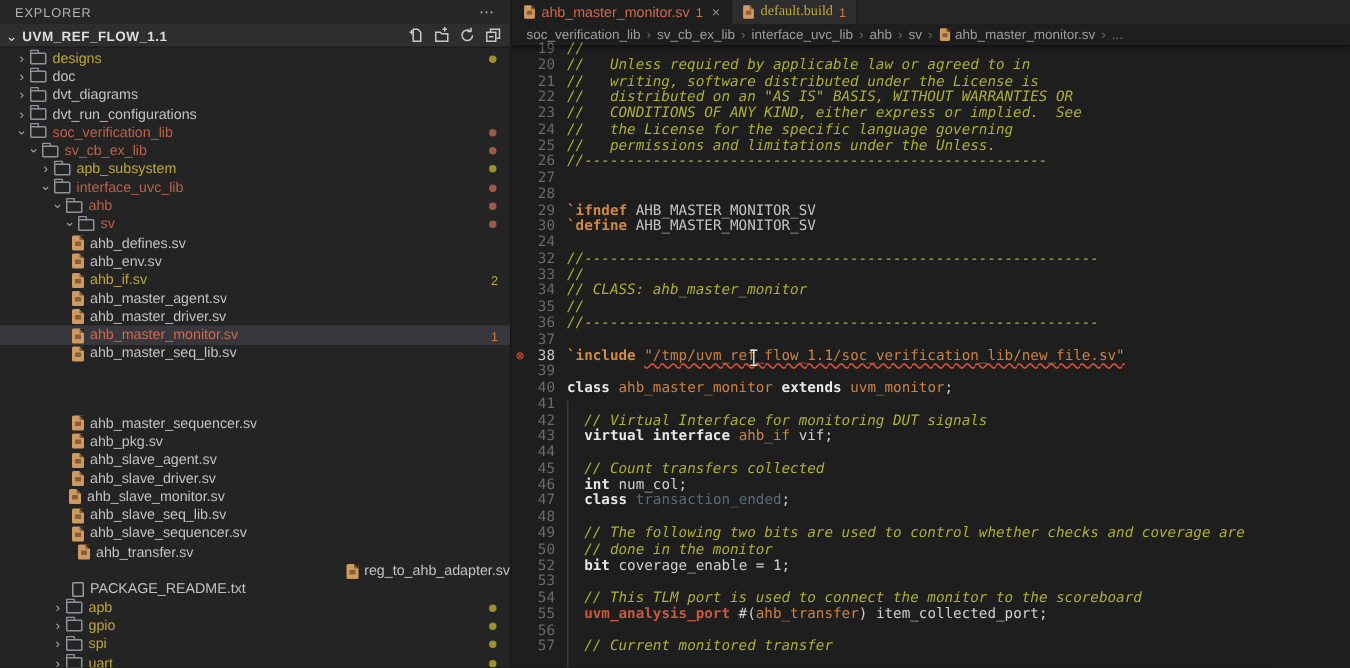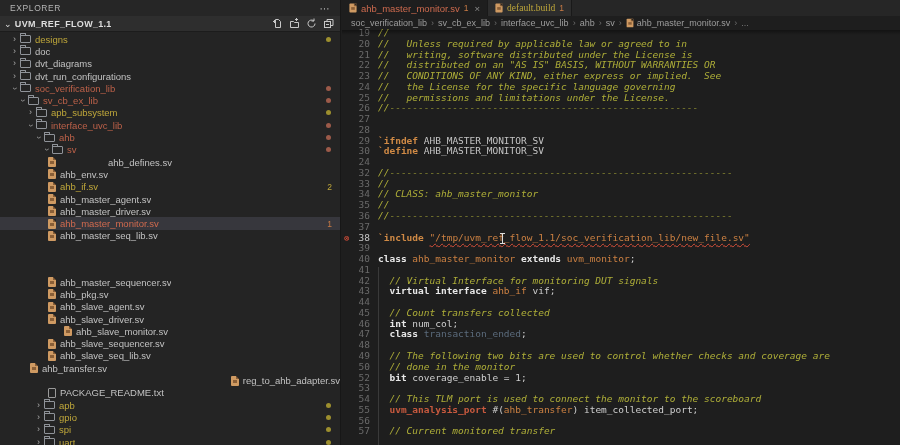--- a/index.html
+++ b/index.html
@@ -189,21 +189,21 @@
           <span class="fold"></span>
           <span class="lbl c-err">ahb</span>
           <span class="dot err"></span>
         </div>
         <div class="row" style="padding-left: 42px;">
           <span class="tw open">›</span>
           <span class="fold"></span>
           <span class="lbl c-err">sv</span>
           <span class="dot err"></span>
         </div>
-        <div class="row" style="padding-left: 46px; gap: 48px;">
+        <div class="row" style="padding-left: 46px;">
           <span class="fsv"></span>
           <span class="lbl">ahb_defines.sv</span>
         </div>
         <div class="row" style="padding-left: 46px;">
           <span class="fsv"></span>
           <span class="lbl">ahb_env.sv</span>
         </div>
         <div class="row" style="padding-left: 46px;">
           <span class="fsv"></span>
           <span class="lbl c-warn">ahb_if.sv</span>
@@ -235,33 +235,33 @@
           <span class="lbl">ahb_pkg.sv</span>
         </div>
         <div class="row" style="padding-left: 46px;">
           <span class="fsv"></span>
           <span class="lbl">ahb_slave_agent.sv</span>
         </div>
         <div class="row" style="padding-left: 46px;">
           <span class="fsv"></span>
           <span class="lbl">ahb_slave_driver.sv</span>
         </div>
-        <div class="row" style="padding-left: 62px;">
+        <div class="row" style="padding-left: 44px;">
           <span class="fsv"></span>
           <span class="lbl">ahb_slave_monitor.sv</span>
         </div>
         <div class="row" style="padding-left: 46px;">
           <span class="fsv"></span>
+          <span class="lbl">ahb_slave_seq_lib.sv</span>
+        </div>
+        <div class="row" style="padding-left: 46px;">
+          <span class="fsv"></span>
           <span class="lbl">ahb_slave_sequencer.sv</span>
         </div>
-        <div class="row" style="padding-left: 46px;">
-          <span class="fsv"></span>
-          <span class="lbl">ahb_slave_seq_lib.sv</span>
-        </div>
-        <div class="row" style="padding-left: 28px;">
+        <div class="row" style="padding-left: 50px;">
           <span class="fsv"></span>
           <span class="lbl">ahb_transfer.sv</span>
         </div>
         <div class="row" style="padding-left: 46px; justify-content: flex-end;">
           <span class="fsv"></span>
           <span class="lbl">reg_to_ahb_adapter.sv</span>
         </div>
         <div class="row" style="padding-left: 46px;">
           <span class="ftxt"></span>
           <span class="lbl">PACKAGE_README.txt</span>
@@ -336,21 +336,21 @@
     </div>
 
   <div id="editor">
     <div id="code">
         <div class="cl"><span class="gut">19</span><span class="txt"><span class="tk-c">//</span></span></div>
         <div class="cl"><span class="gut">20</span><span class="txt"><span class="tk-c">//   Unless required by applicable law or agreed to in</span></span></div>
         <div class="cl"><span class="gut">21</span><span class="txt"><span class="tk-c">//   writing, software distributed under the License is</span></span></div>
         <div class="cl"><span class="gut">22</span><span class="txt"><span class="tk-c">//   distributed on an "AS IS" BASIS, WITHOUT WARRANTIES OR</span></span></div>
         <div class="cl"><span class="gut">23</span><span class="txt"><span class="tk-c">//   CONDITIONS OF ANY KIND, either express or implied.  See</span></span></div>
         <div class="cl"><span class="gut">24</span><span class="txt"><span class="tk-c">//   the License for the specific language governing</span></span></div>
-        <div class="cl"><span class="gut">25</span><span class="txt"><span class="tk-c">//   permissions and limitations under the License.</span></span></div>
+        <div class="cl"><span class="gut">25</span><span class="txt"><span class="tk-c">//   permissions and limitations under the Unless.</span></span></div>
         <div class="cl"><span class="gut">26</span><span class="txt"><span class="tk-c">//------------------------------------------------------</span></span></div>
         <div class="cl"><span class="gut">27</span><span class="txt"></span></div>
         <div class="cl"><span class="gut">28</span><span class="txt"></span></div>
         <div class="cl"><span class="gut">29</span><span class="txt"><span class="tk-p">`ifndef</span><span class="tk-x"> </span><span class="tk-m">AHB_MASTER_MONITOR_SV</span></span></div>
         <div class="cl"><span class="gut">30</span><span class="txt"><span class="tk-p">`define</span><span class="tk-x"> </span><span class="tk-m">AHB_MASTER_MONITOR_SV</span></span></div>
         <div class="cl"><span class="gut">24</span><span class="txt"></span></div>
         <div class="cl"><span class="gut">32</span><span class="txt"><span class="tk-c">//------------------------------------------------------------</span></span></div>
         <div class="cl"><span class="gut">33</span><span class="txt"><span class="tk-c">//</span></span></div>
         <div class="cl"><span class="gut">34</span><span class="txt"><span class="tk-c">// CLASS: ahb_master_monitor</span></span></div>
         <div class="cl"><span class="gut">35</span><span class="txt"><span class="tk-c">//</span></span></div>

